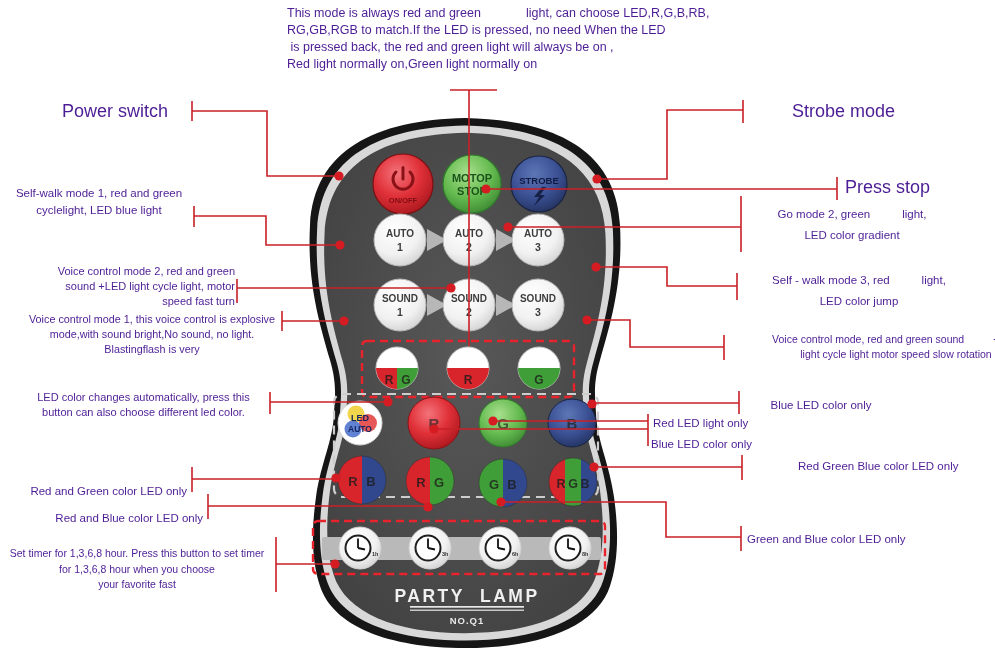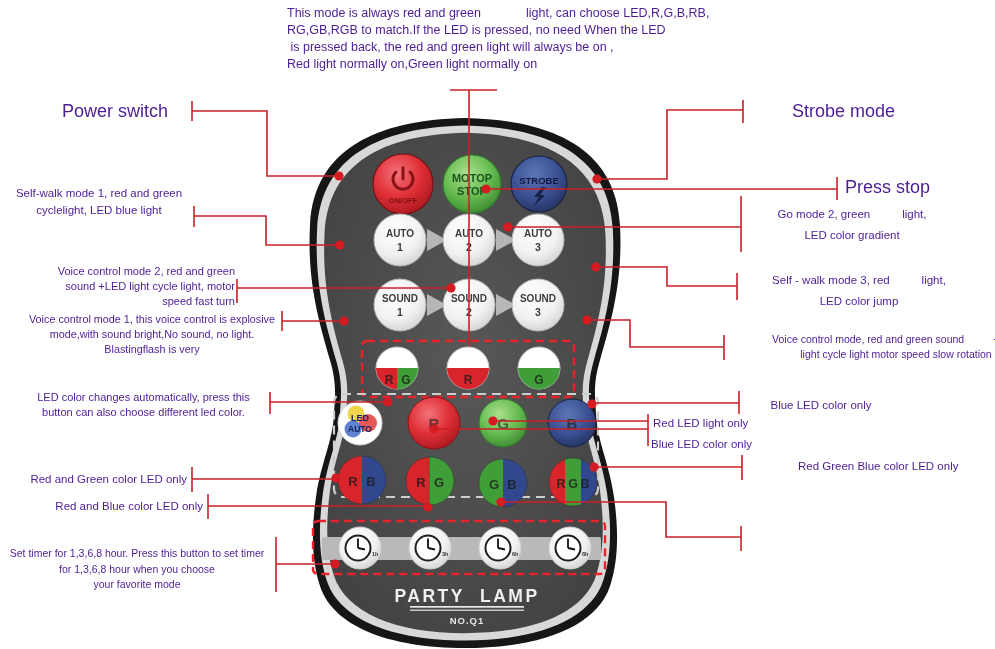--- a/index.html
+++ b/index.html
@@ -1,21 +1,21 @@
 <!DOCTYPE html>
 <html><head>
 <meta charset="utf-8">
 <style>
   html,body{margin:0;padding:0;background:#fff;}
   .stage{position:relative;width:995px;height:649px;background:#ffffff;overflow:hidden;
          font-family:"Liberation Sans",sans-serif;}
   svg.scene{position:absolute;left:0;top:0;}
   .lbl{position:absolute;color:#4c1d95;white-space:pre-wrap;line-height:1.3;font-size:11px;}
   .lbl.center{text-align:center;}
-  .lbl.right{text-align:right;}
+  .lbl.right{text-align:right;margin-top:12px;}
   .lbl.big{font-size:18px;line-height:21px;}
 </style>
 </head>
 <body>
 
 <div class="stage">
 
 <svg class="scene" width="995" height="649" viewBox="0 0 995 649">
   <defs>
     <radialGradient id="btnRed" cx="40%" cy="32%" r="78%">
@@ -276,28 +276,29 @@
 speed fast turn</div>
 <div class="lbl center" style="left:8px;top:312px;width:288px;font-size:10.8px;line-height:15px;">Voice control mode 1, this voice control is explosive
 mode,with sound bright,No sound, no light.
 Blastingflash is very</div>
 <div class="lbl center" style="left:22px;top:390px;width:243px;font-size:11px;line-height:15px;">LED color changes automatically, press this
 button can also choose different led color.</div>
 <div class="lbl right" style="left:15px;top:472px;width:172px;font-size:11.5px;">Red and Green color LED only</div>
 <div class="lbl right" style="left:30px;top:499px;width:173px;font-size:11.5px;">Red and Blue color LED only</div>
 <div class="lbl center" style="left:0px;top:546px;width:274px;font-size:10.5px;line-height:15.5px;">Set timer for 1,3,6,8 hour. Press this button to set timer
 for 1,3,6,8 hour when you choose
-your favorite mode</div>
+your favorite fast</div>
 
 <div class="lbl big" style="left:760px;top:101px;width:130px;margin-left:32px;">Strobe mode</div>
 <div class="lbl big" style="left:845px;top:177px;width:120px;">Press stop</div>
 <div class="lbl center" style="left:752px;top:204px;width:200px;font-size:11.5px;line-height:21px;">Go mode 2, green          light,
 LED color gradient</div>
 <div class="lbl center" style="left:748px;top:270px;width:222px;font-size:11.5px;line-height:21px;">Self - walk mode 3, red          light,
 LED color jump</div>
 <div class="lbl center" style="left:723px;top:332px;width:270px;font-size:10.5px;line-height:14.5px;padding-left:38px;">Voice control mode, red and green sound          +LED
 light cycle light motor speed slow rotation</div>
 <div class="lbl" style="left:746px;top:398px;width:150px;font-size:11.5px;text-align:center;">Blue LED color only</div>
 <div class="lbl" style="left:653px;top:416px;width:150px;font-size:11.5px;">Red LED light only</div>
 <div class="lbl" style="left:651px;top:437px;width:160px;font-size:11.5px;">Blue LED color only</div>
 <div class="lbl" style="left:750px;top:459px;width:200px;font-size:11.5px;padding-left:48px;">Red Green Blue color LED only</div>
+<div class="lbl" style="left:747px;top:532px;width:200px;font-size:11.5px;">Green and Blue color LED only</div>
 
 </div>
 
 </body></html>

